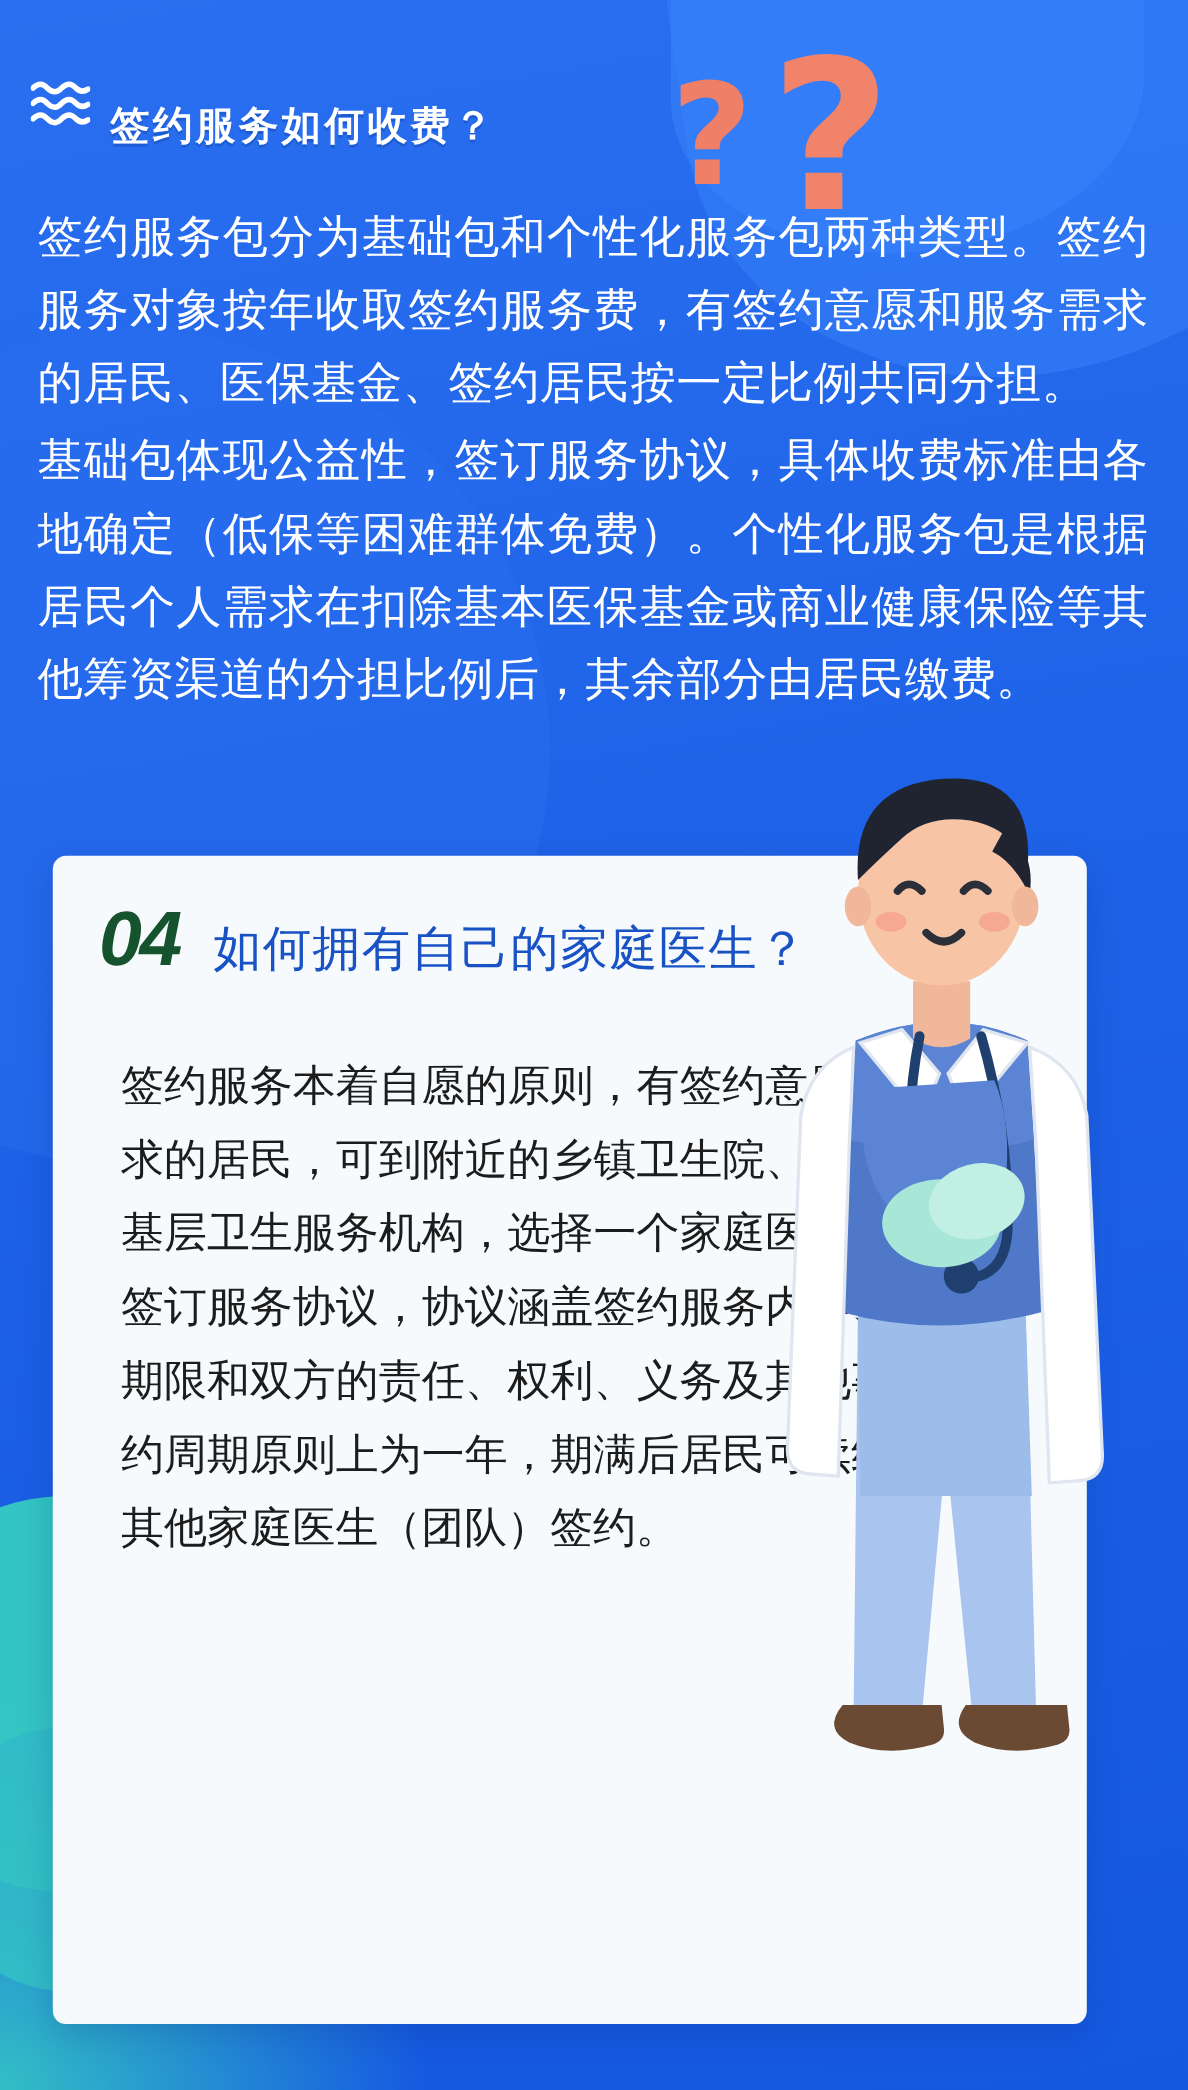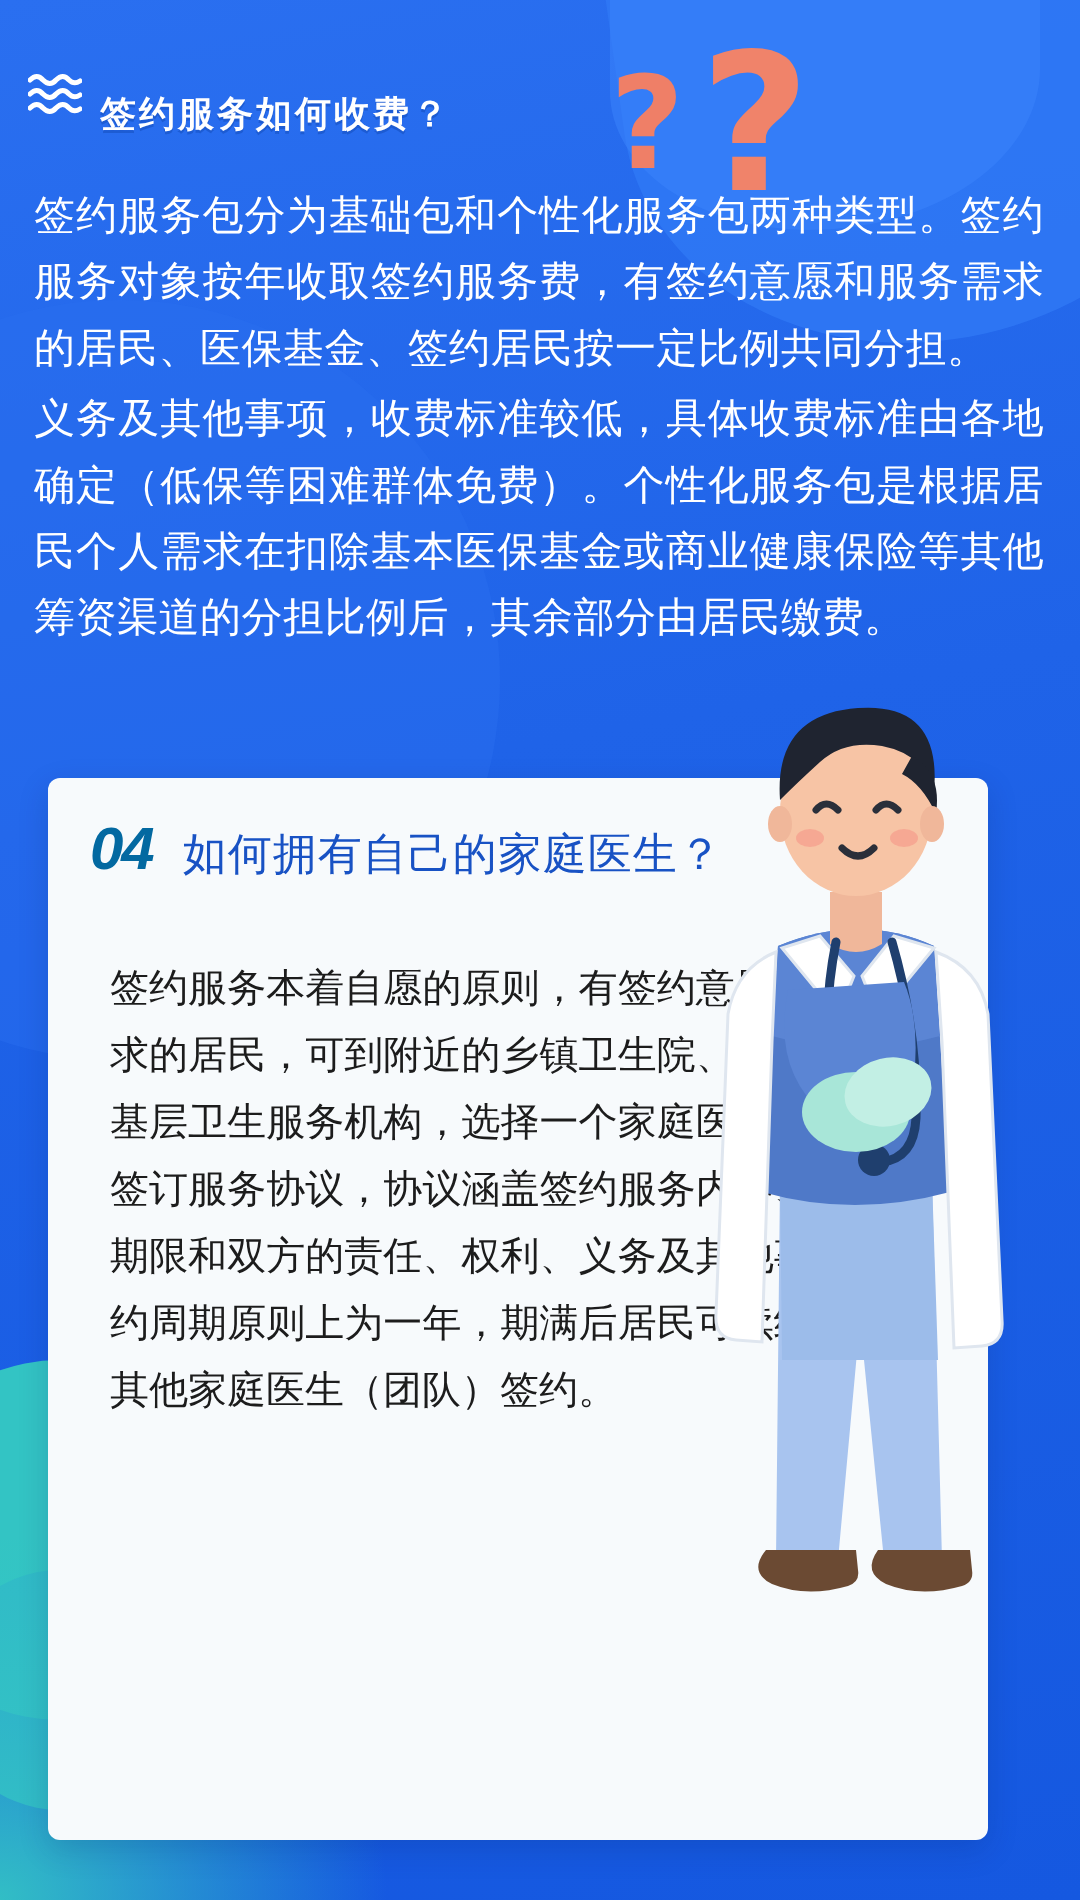--- a/index.html
+++ b/index.html
@@ -158,24 +158,24 @@
   }
   .card-head {
     position: absolute;
     left: 42px;
     top: 44px;
     display: flex;
     align-items: baseline;
     gap: 30px;
   }
   .card-num {
-    font-size: 60px;
+    font-size: 70px;
     font-weight: bold;
     font-style: italic;
-    color: #0369a1;
+    color: #14532d;
     line-height: .9;
     letter-spacing: -2px;
     text-align: right;
   }
   .card-title {
     font-size: 44px;
     font-weight: normal;
     color: #1852c4;
     letter-spacing: 1px;
     white-space: nowrap;
@@ -235,21 +235,21 @@
         <path d="M2 22 q7 -7 13 0 q7 7 13 0 q7 -7 13 0 q5 5 11 1" stroke="#ffffff" stroke-width="5" fill="none" stroke-linecap="round"></path>
         <path d="M2 36 q7 -7 13 0 q7 7 13 0 q7 -7 13 0 q5 5 11 1" stroke="#ffffff" stroke-width="5" fill="none" stroke-linecap="round"></path>
       </svg>
     </span>
 
     <h1 class="title-main">签约服务如何收费？</h1>
   </div>
 
   <div class="intro">
     <p>签约服务包分为基础包和个性化服务包两种类型。签约服务对象按年收取签约服务费，有签约意愿和服务需求的居民、医保基金、签约居民按一定比例共同分担。</p>
-    <p>义务及其他事项，收费标准较低，具体收费标准由各地确定（低保等困难群体免费）。个性化服务包是根据居民个人需求在扣除基本医保基金或商业健康保险等其他筹资渠道的分担比例后，其余部分由居民缴费。</p>
+    <p>基础包体现公益性，签订服务协议，具体收费标准由各地确定（低保等困难群体免费）。个性化服务包是根据居民个人需求在扣除基本医保基金或商业健康保险等其他筹资渠道的分担比例后，其余部分由居民缴费。</p>
   </div>
 
   <div class="card">
     <div class="card-head">
       <span class="card-num">04</span>
       <span class="card-title">如何拥有自己的家庭医生？</span>
     </div>
     <div class="card-body">
       <p>签约服务本着自愿的原则，有签约意愿和服务需求的居民，可到附近的乡镇卫生院、村卫生室等基层卫生服务机构，选择一个家庭医生（团队）签订服务协议，协议涵盖签约服务内容、方式、期限和双方的责任、权利、义务及其他事项。签约周期原则上为一年，期满后居民可续约或选择其他家庭医生（团队）签约。</p>
     </div>

